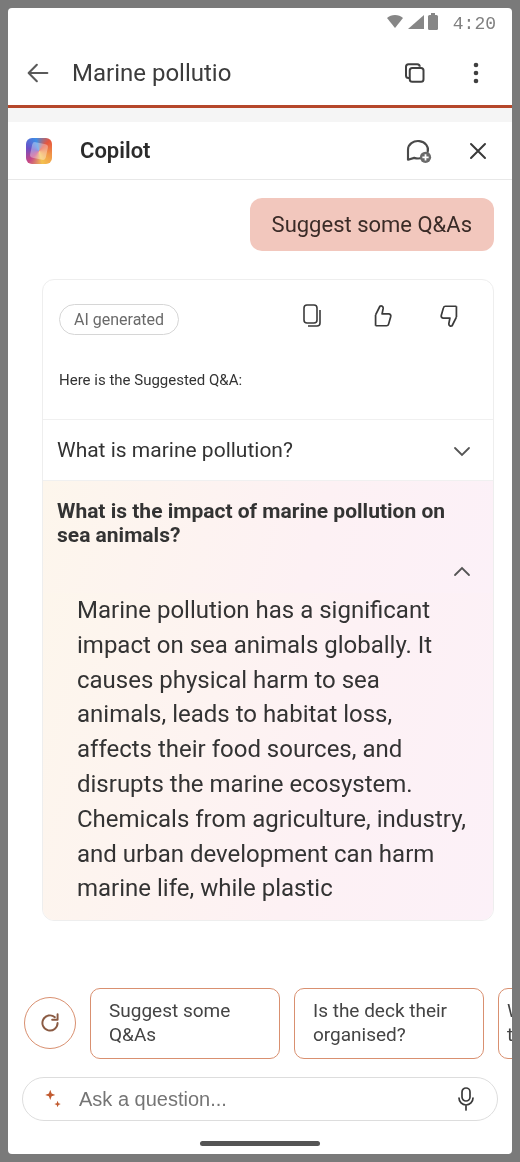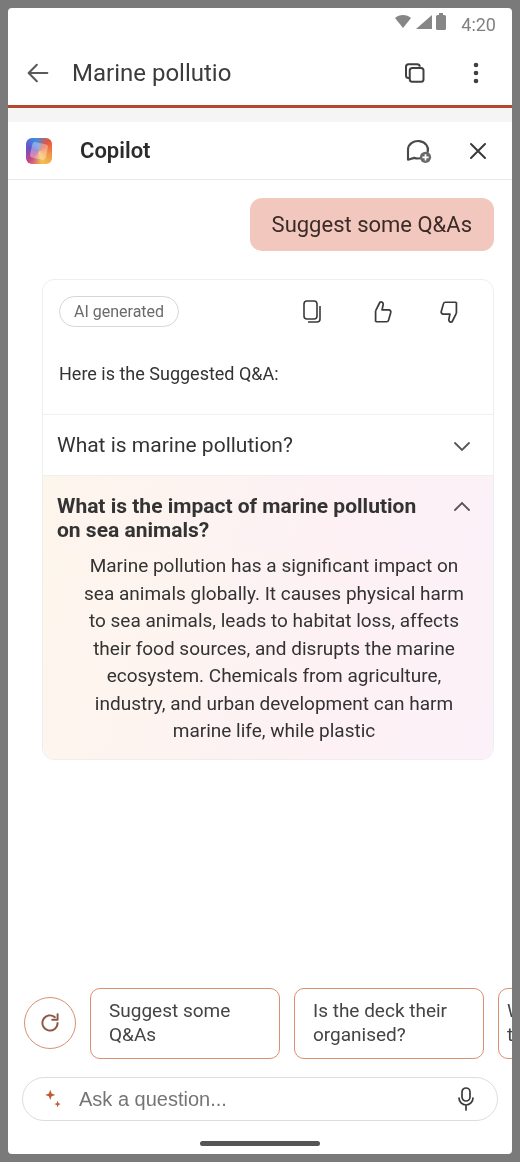--- a/index.html
+++ b/index.html
@@ -28,21 +28,21 @@
       height: 32px;
       display: flex;
       align-items: center;
       justify-content: flex-end;
       padding: 0 16px;
       gap: 6px;
       color: #888;
       font-size: 16px;
     }
     .status-icons { display: flex; align-items: center; gap: 2px; }
-    .time { margin-left: 8px; font-size: 18px; color: #808080; }
+    .time { margin-left: 8px; font-size: 18px; color: #808080; font-family: Liberation Mono, monospace; }
     
     .app-header {
       height: 68px;
       display: flex;
       align-items: center;
       padding: 0 16px;
       gap: 20px;
       border-bottom: 3px solid #b5472a;
     }
     .back-arrow { width: 28px; height: 28px; display: flex; align-items: center; justify-content: center; }
@@ -108,53 +108,54 @@
       align-items: center;
       padding: 0 28px 28px 16px;
       gap: 42px;
     }
     .ai-badge {
       border: 1px solid #d6d6d6;
       border-radius: 18px;
       padding: 5px 14px;
       font-size: 16px;
       color: #6a6a6a;
+      margin-top: 8px;
     }
     .toolbar-spacer { flex: 1; }
     .toolbar-icon { width: 28px; height: 28px; display: flex; align-items: center; justify-content: center; }
     .response-intro {
-      font-size: 18px;
+      font-size: 15px;
       color: #333;
       padding: 8px 22px 30px 16px;
     }
     .qa-item {
       border-top: 1px solid #f0f0f0;
     }
     .qa-header {
       display: flex;
       align-items: flex-end;
       justify-content: space-between;
       padding: 18px 22px 18px 14px;
       font-size: 21px;
       color: #333;
       gap: 12px;
     }
     .qa-header.expanded {
       font-weight: 700;
-      align-items: flex-start;
+      align-items: flex-end;
       background: linear-gradient(105deg, #fdf6ec 0%, #fdf1f4 60%, #fcf1f8 100%);
       padding-bottom: 10px;
+      flex-direction: column;
     }
     .qa-answer {
       padding: 0 22px 14px 34px;
-      font-size: 19px;
+      font-size: 24px;
       line-height: 1.45;
       color: #333;
       background: linear-gradient(105deg, #fdf6ec 0%, #fdf1f4 60%, #fcf1f8 100%);
-      text-align: center;
     }
     .chevron { flex-shrink: 0; }
     
     .suggestion-row {
       display: flex;
       align-items: stretch;
       gap: 14px;
       padding: 16px 0 10px 16px;
       background: #fff;
       overflow: hidden;

